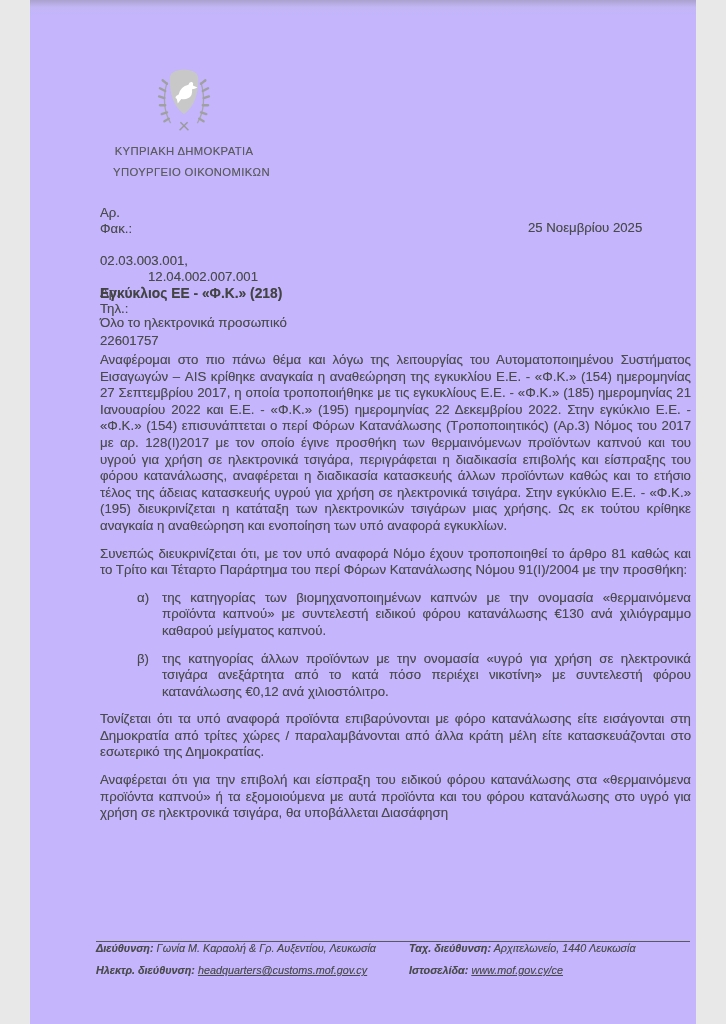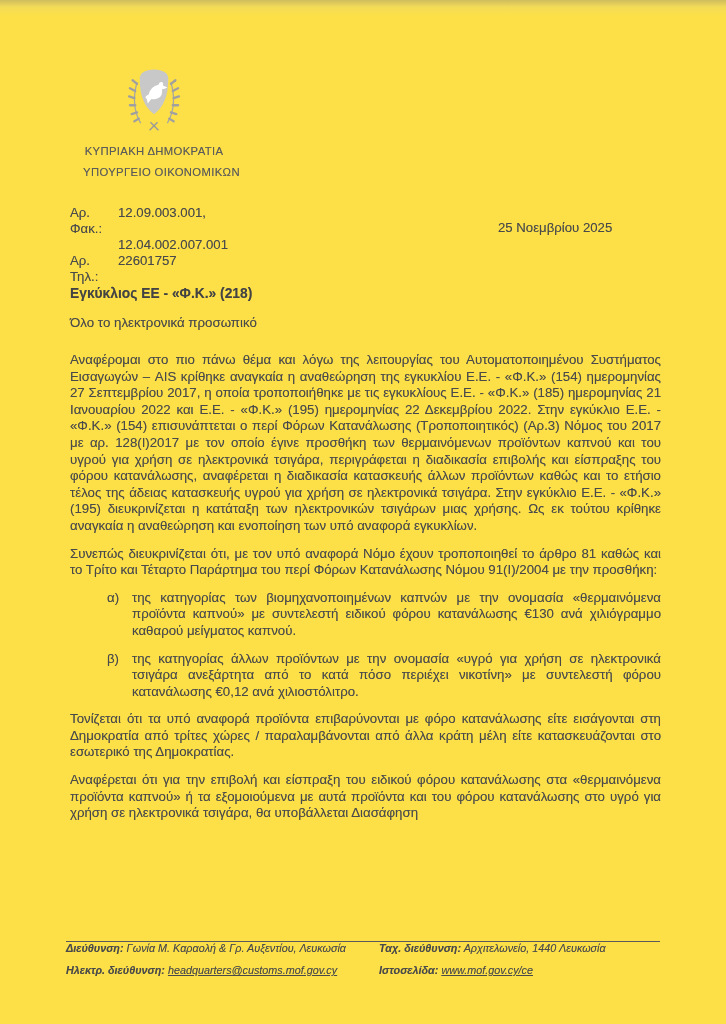--- a/index.html
+++ b/index.html
@@ -1,38 +1,38 @@
 <!DOCTYPE html>
 <html lang="el"><head>
 <meta charset="utf-8">
 <style>
   html,body{margin:0;padding:0;background:#e8e8e8;}
   .page{
     position:relative;
-    width:726px;height:1024px;
+    width:666px;height:1024px;
     margin:0 auto;
-    background:#fde047;
+    background:#c4b5fd;
     font-family:"Liberation Sans","DejaVu Sans",sans-serif;
     color:#4a4a4a;
     overflow:hidden;
     text-shadow:0 0 .5px rgba(90,90,90,.5);
   }
   .scan-edge{
     position:absolute;top:0;left:0;right:0;height:16px;
     background:linear-gradient(180deg,rgba(130,130,130,.38),rgba(190,190,190,.14) 45%,rgba(255,255,255,0));
     pointer-events:none;
   }
   
   .gov-block{position:absolute;top:66px;left:83px;width:142px;text-align:center;}
   .dept-block{position:absolute;top:72px;left:528px;width:126px;text-align:center;}
   .org-line{font-size:11.3px;letter-spacing:.35px;color:#5b5b5b;margin-top:9px;white-space:nowrap;}
   .dept-block .org-line:first-of-type{margin-top:17px;}
   
   .ref-block{position:absolute;top:205px;left:70px;font-size:13.2px;line-height:16px;}
-  .ref-row{display:flex;}
+  .ref-row{display:flex;flex-direction:column;}
   .ref-label{width:48px;flex:0 0 48px;}
   .ref-indent{margin-left:48px;}
   .date{position:absolute;top:220px;left:498px;font-size:13.2px;white-space:nowrap;}
   
   .main{position:absolute;top:278px;left:70px;width:591px;}
   .subject{font-weight:700;font-size:13.8px;color:#434343;margin:8px 0 14px;}
   .addressee{font-size:13.3px;margin:0 0 22px;}
   .doc-title{font-weight:700;font-size:13.6px;color:#434343;text-align:center;line-height:18px;margin:0 0 16px;}
   .para{font-size:13.25px;line-height:16.6px;text-align:justify;margin:0 0 11px;}
   .list-item{position:relative;padding-left:62px;box-sizing:border-box;}
@@ -89,21 +89,21 @@
       </svg>
     </span>
     <div class="org-line">ΚΥΠΡΙΑΚΗ ΔΗΜΟΚΡΑΤΙΑ</div>
     <div class="org-line">ΥΠΟΥΡΓΕΙΟ ΟΙΚΟΝΟΜΙΚΩΝ</div>
   </div>
 
 
   <div class="ref-block">
     <div class="ref-row">
       <span class="ref-label">Αρ. Φακ.:</span>
-      <span class="nw">12.09.003.001,</span>
+      <span class="nw">02.03.003.001,</span>
     </div>
     <div class="ref-row">
       <span class="ref-indent nw">12.04.002.007.001</span>
     </div>
     <div class="ref-row">
       <span class="ref-label">Αρ. Τηλ.:</span>
       <span class="nw">22601757</span>
     </div>
   </div>
 

